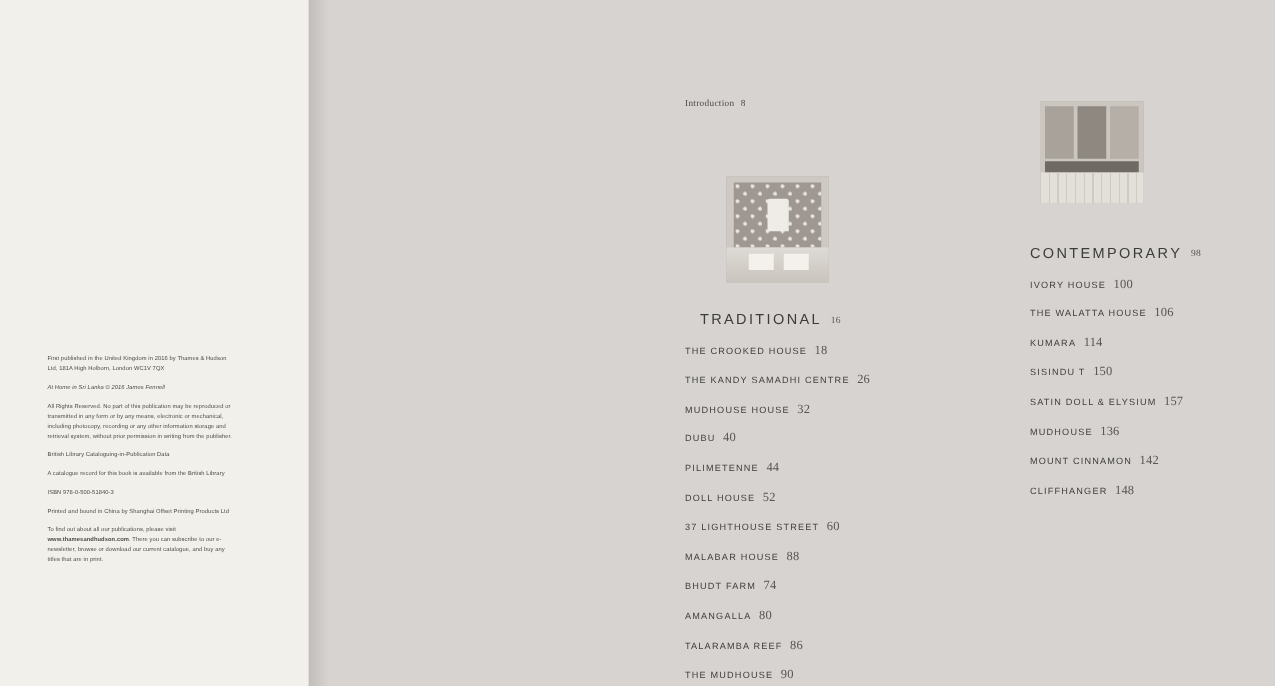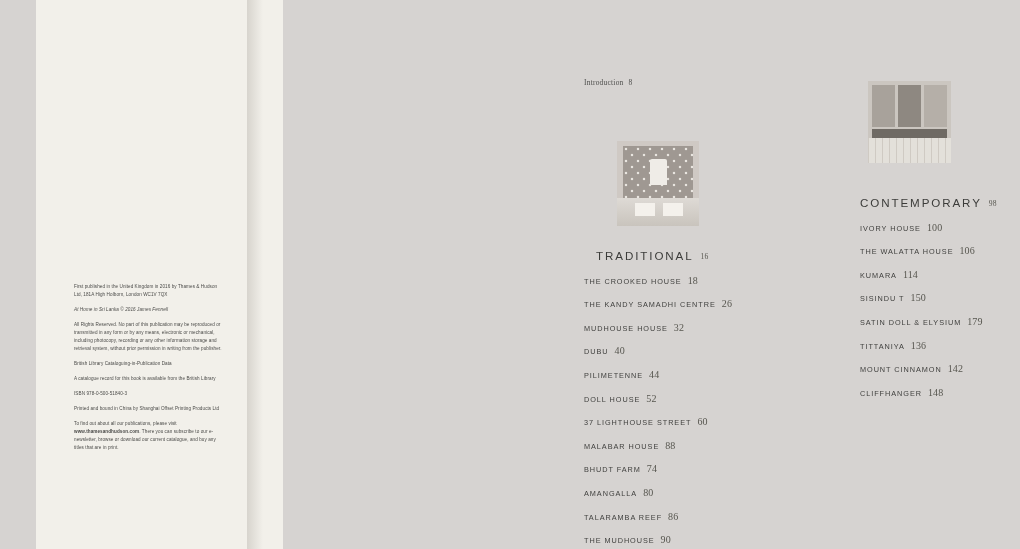--- a/index.html
+++ b/index.html
@@ -9,21 +9,20 @@
     height: 549px;
     background: #d6d3d1;
     font-family: "Liberation Sans", sans-serif;
     overflow: hidden;
     position: relative;
   }
   .spread {
     position: absolute;
     inset: 0;
     display: flex;
-    padding-left: 36px;
   }
   
   .left-page {
     width: 247px;
     height: 549px;
     background: #f2f0ea;
     position: relative;
     flex: 0 0 247px;
   }
   .colophon {
@@ -229,22 +228,22 @@
 
     <div class="col col-2">
       <div class="section-head" style="position:absolute; top:196px;">
         <span>CONTEMPORARY</span><span class="pg">98</span>
       </div>
       <div style="position:absolute; top:209px;">
         <div class="entry"><span>IVORY HOUSE</span><span class="pg">100</span></div>
         <div class="entry"><span>THE WALATTA HOUSE</span><span class="pg">106</span></div>
         <div class="entry"><span>KUMARA</span><span class="pg">114</span></div>
         <div class="entry"><span>SISINDU T</span><span class="pg">150</span></div>
-        <div class="entry"><span>SATIN DOLL &amp; ELYSIUM</span><span class="pg">179</span></div>
-        <div class="entry"><span>TITTANIYA</span><span class="pg">136</span></div>
+        <div class="entry"><span>SATIN DOLL &amp; ELYSIUM</span><span class="pg">157</span></div>
+        <div class="entry"><span>MUDHOUSE</span><span class="pg">136</span></div>
         <div class="entry"><span>MOUNT CINNAMON</span><span class="pg">142</span></div>
         <div class="entry"><span>CLIFFHANGER</span><span class="pg">148</span></div>
       </div>
     </div>
 
     <div class="col col-3">
       
       
     </div>
 

